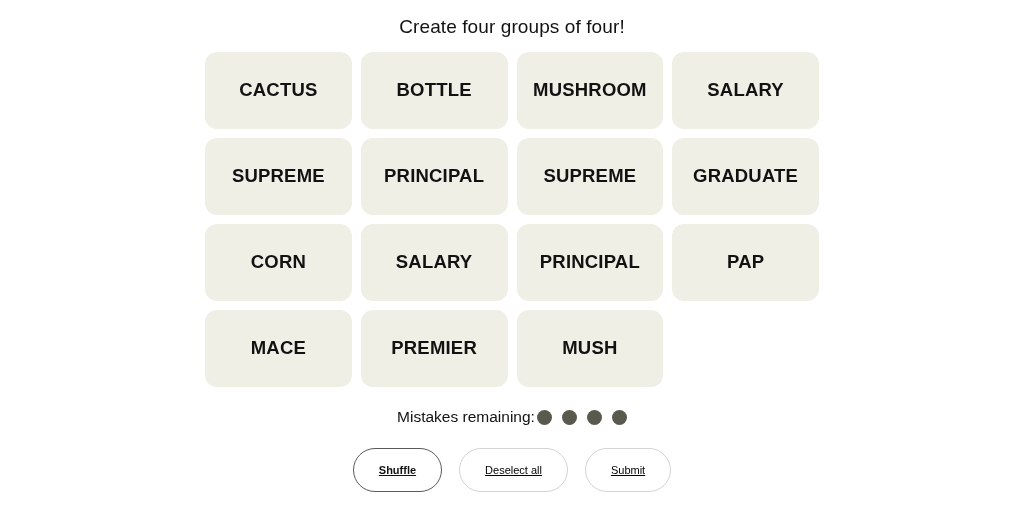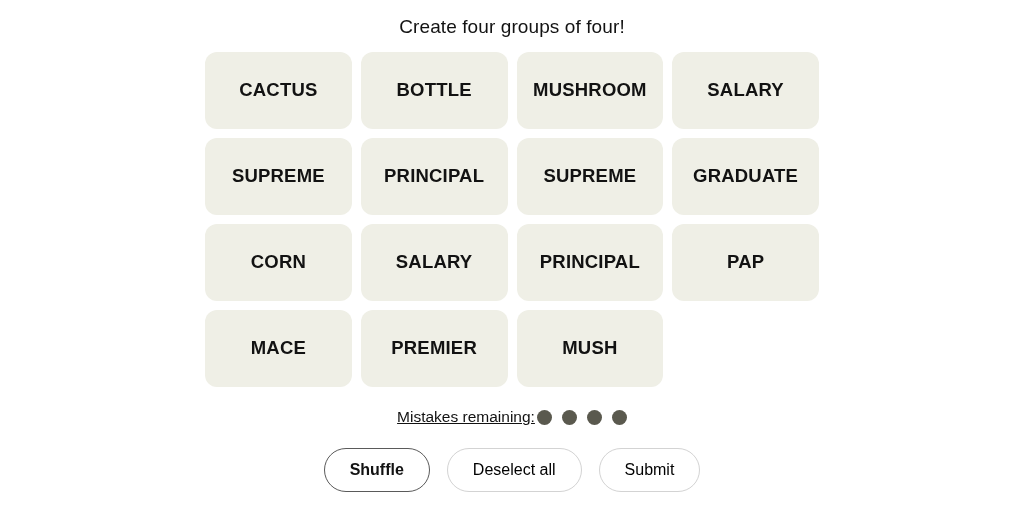--- a/index.html
+++ b/index.html
@@ -63,21 +63,20 @@
     align-items: center;
     justify-content: center;
     margin-top: 19px;
     height: 22px;
   }
   .mistakes-label {
     font-size: 15.5px;
     color: #121212;
     margin-right: 2px;
     line-height: 22px;
-    text-decoration: underline;
   }
   .dots {
     display: flex;
     align-items: center;
     gap: 10px;
   }
   .dot {
     width: 15px;
     height: 15px;
     border-radius: 50%;
@@ -91,22 +90,23 @@
     margin-top: 20px;
   }
   .btn {
     height: 44px;
     border-radius: 22px;
     background: #ffffff;
     display: flex;
     align-items: center;
     justify-content: center;
     box-sizing: border-box;
-    font-size: 16px;
+    font-size: 11px;
     cursor: pointer;
+    text-decoration: underline;
   }
   .btn-primary {
     border: 1.4px solid #5a5a5a;
     color: #121212;
     font-weight: bold;
     padding: 0 25px;
   }
   .btn-disabled {
     border: 1.2px solid #d3d3d3;
     color: #000000;

